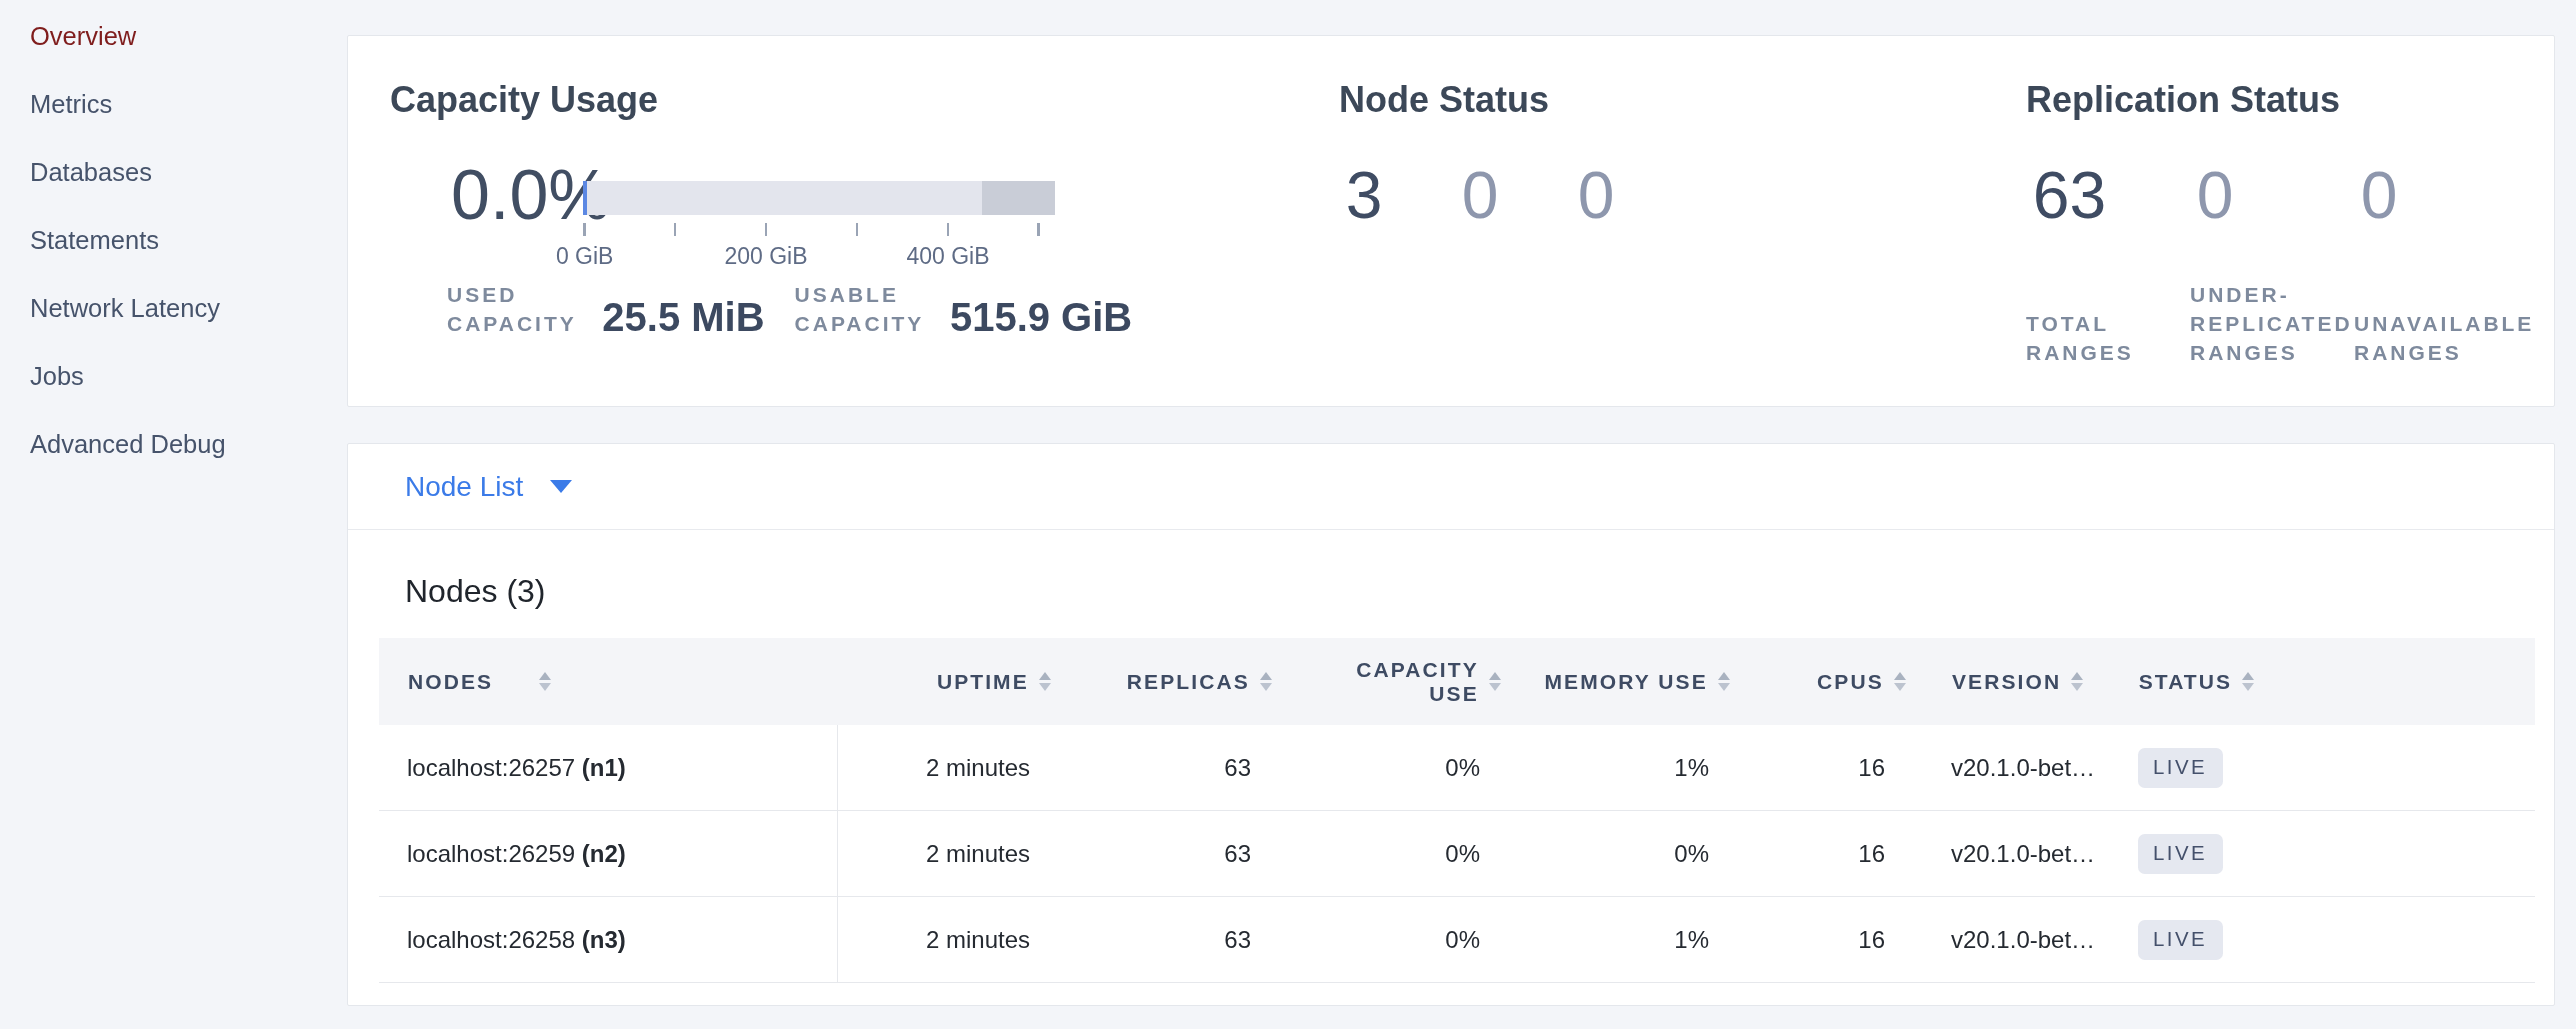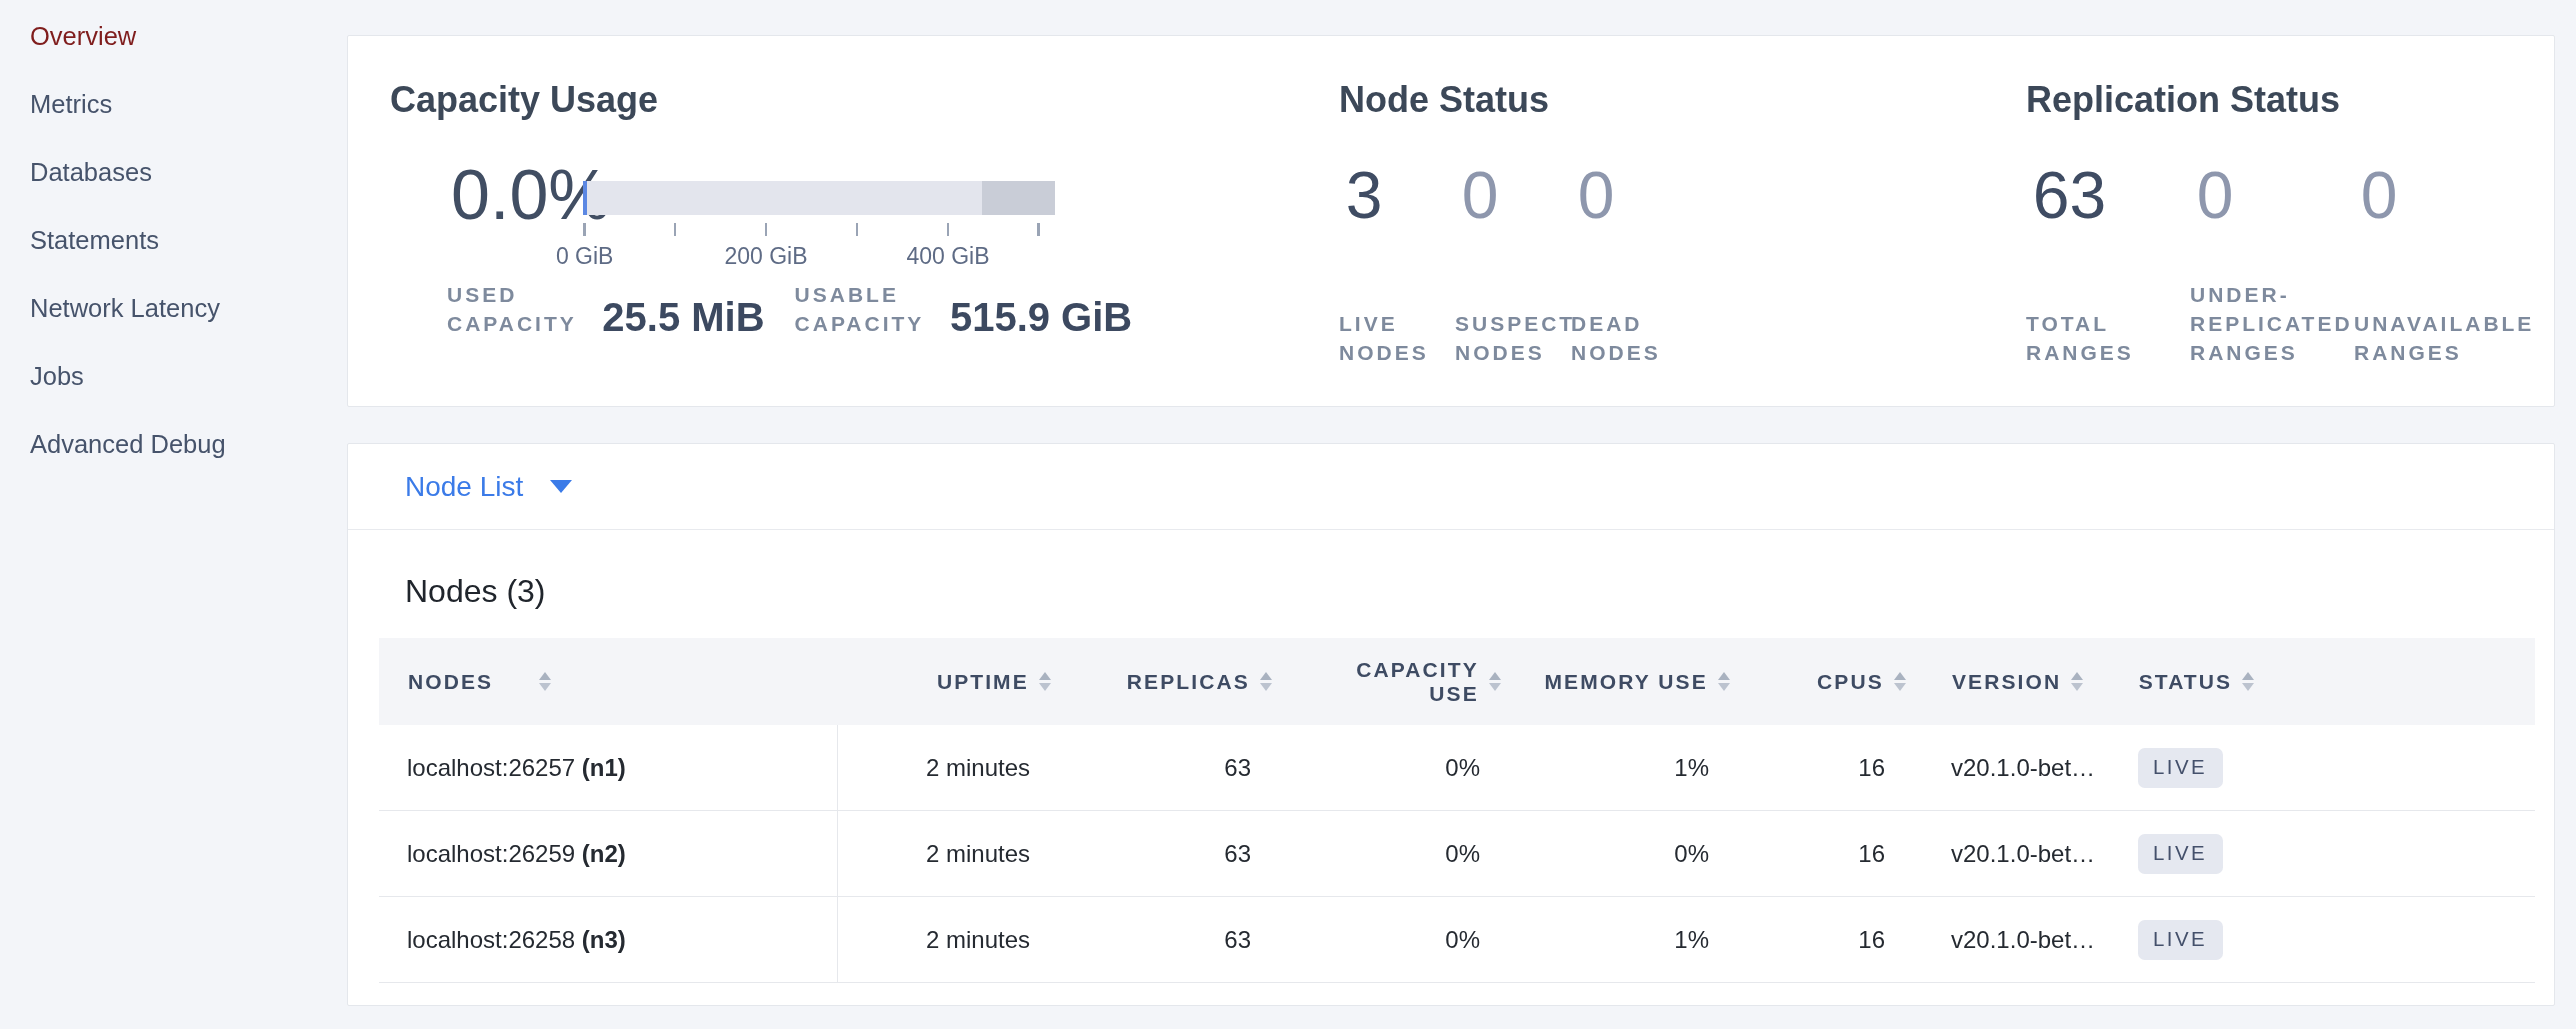--- a/index.html
+++ b/index.html
@@ -134,31 +134,20 @@
       </div>
     </div>
   </div>
 
   <div class="section" id="sec-nodestatus">
     <div class="sec-title">Node Status</div>
     <div class="big-num-row">
       <div class="big-num nodestat-col">3</div>
       <div class="big-num nodestat-col muted">0</div>
       <div class="big-num nodestat-col muted">0</div>
-    </div>
-    <div class="sec-bottom">
-      <div class="nodestat-col">
-          <div class="stat-label">LIVE NODES</div>
-        </div>
-      <div class="nodestat-col">
-          <div class="stat-label">SUSPECT NODES</div>
-        </div>
-      <div class="nodestat-col">
-          <div class="stat-label">DEAD NODES</div>
-        </div>
     </div>
   </div>
 
   <div class="section" id="sec-replication">
     <div class="sec-title">Replication Status</div>
     <div class="big-num-row">
       <div class="big-num repstat-col">63</div>
       <div class="big-num repstat-col muted">0</div>
       <div class="big-num repstat-col muted">0</div>
     </div>

